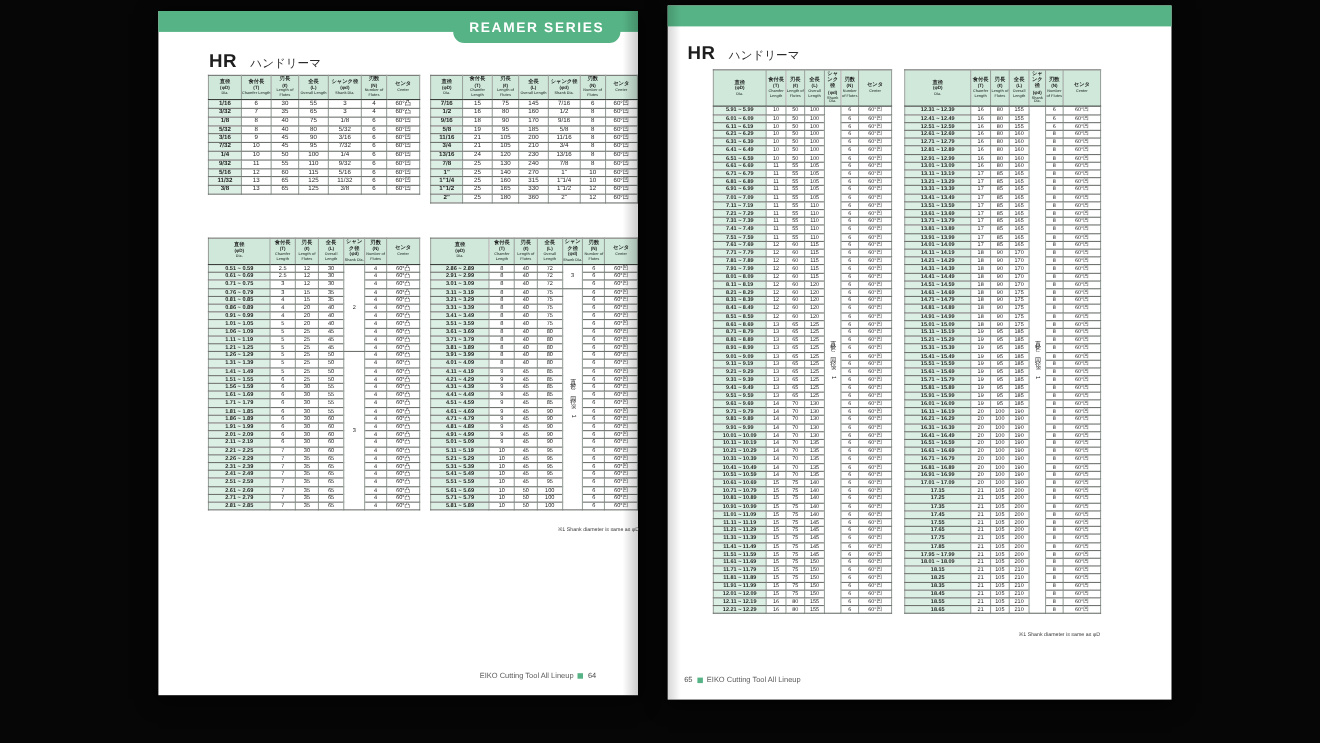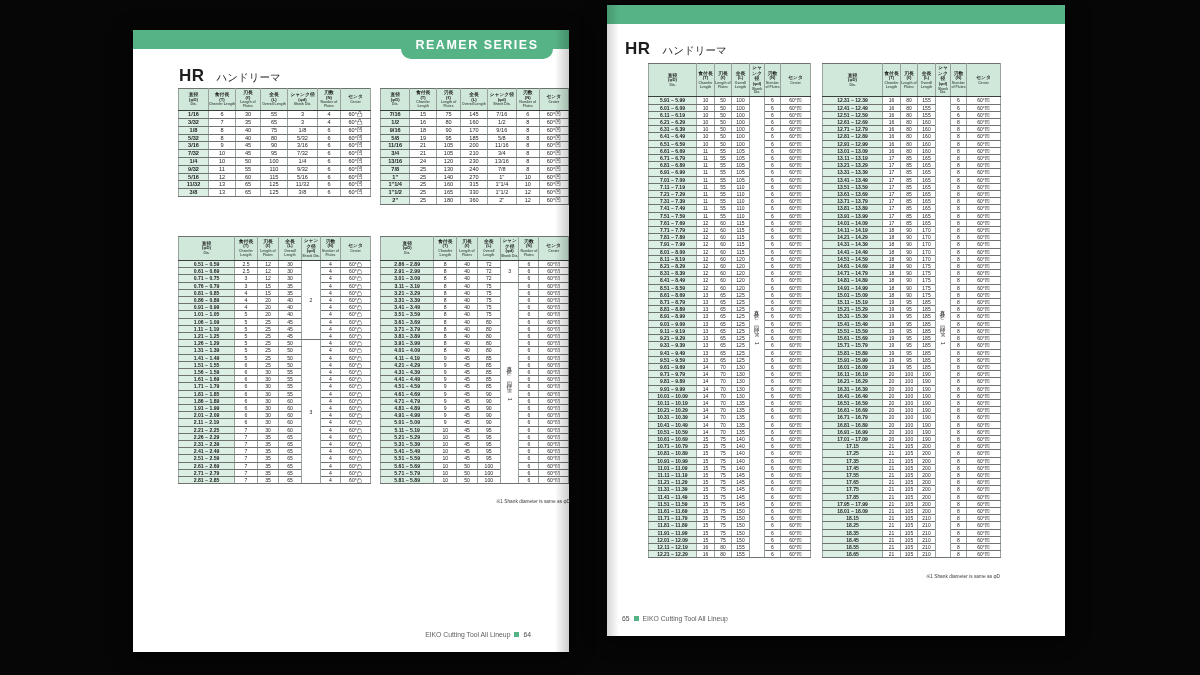--- a/index.html
+++ b/index.html
@@ -1,19 +1,19 @@
 <!DOCTYPE html>
 <html style="--accent: #56b385; --header-bg: #cfe8da; --dia-bg: #dcefe4;"><head>
 <meta charset="utf-8">
 <style>
   html,body{margin:0;padding:0;}
   body{width:1200px;height:675px;background:#060606;overflow:hidden;position:relative;
        font-family:"Liberation Sans", sans-serif;}
   .page{position:absolute;background:#fff;box-shadow:0 3px 18px rgba(0,0,0,.75);}
-  #left-page{left:133px;top:10px;width:436px;height:622px;margin-top:20px;}
+  #left-page{left:144px;top:10px;width:436px;height:622px;}
   #right-page{left:607px;top:5px;width:458px;height:631px;}
   .band{position:absolute;left:0;top:0;right:0;height:19px;background:var(--accent,#56b385);}
   .series-tab{position:absolute;left:268px;top:0;width:152px;height:29px;background:var(--accent,#56b385);
       border-radius:0 0 10px 10px;display:flex;align-items:center;justify-content:center;
       color:#fff;font-weight:bold;font-size:12.5px;letter-spacing:1.5px;}
   .gutter-r{position:absolute;top:0;bottom:0;right:0;width:14px;
       background:linear-gradient(to right,rgba(0,0,0,0),rgba(0,0,0,.2));pointer-events:none;}
   .gutter-l{position:absolute;top:0;bottom:0;left:0;width:12px;
       background:linear-gradient(to left,rgba(0,0,0,0),rgba(0,0,0,.16));pointer-events:none;}
   .hr-title{position:absolute;display:flex;align-items:baseline;gap:12px;}

